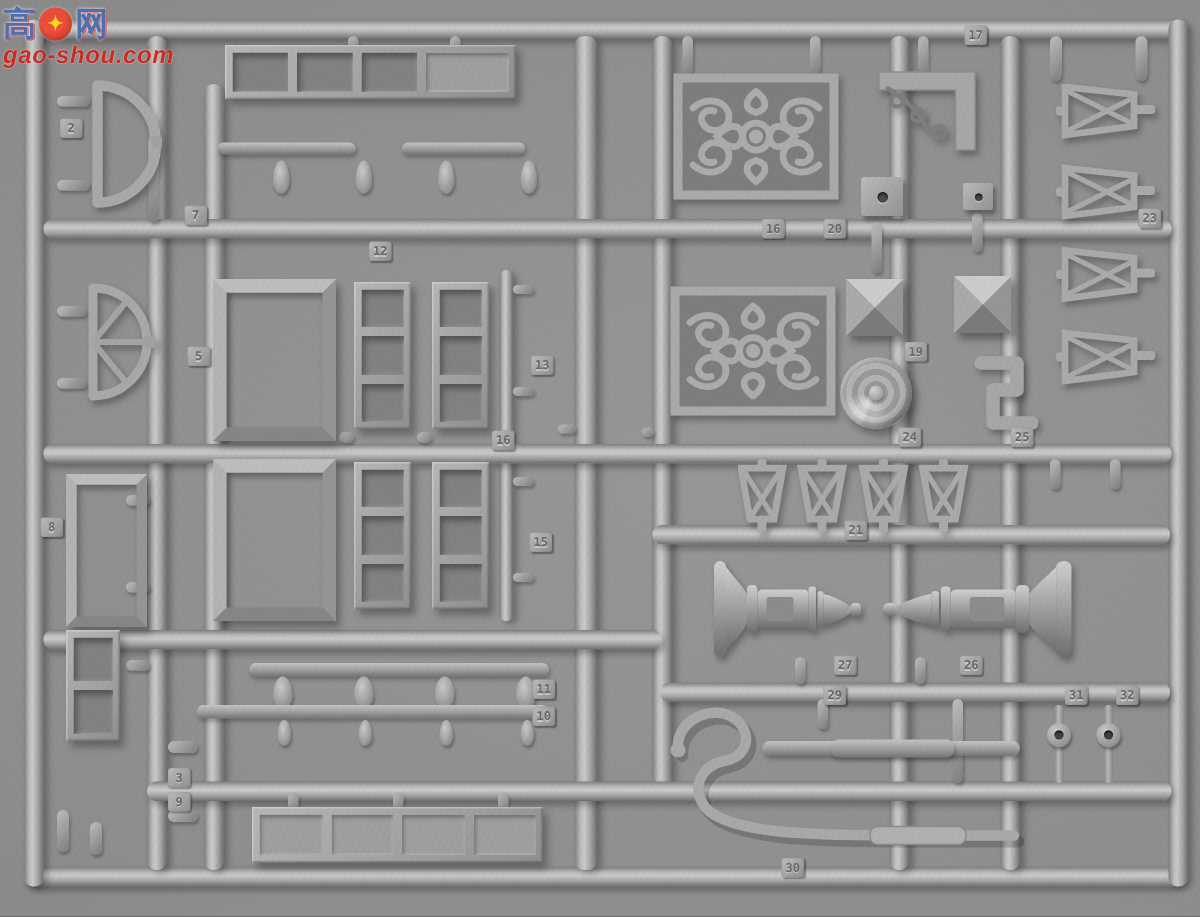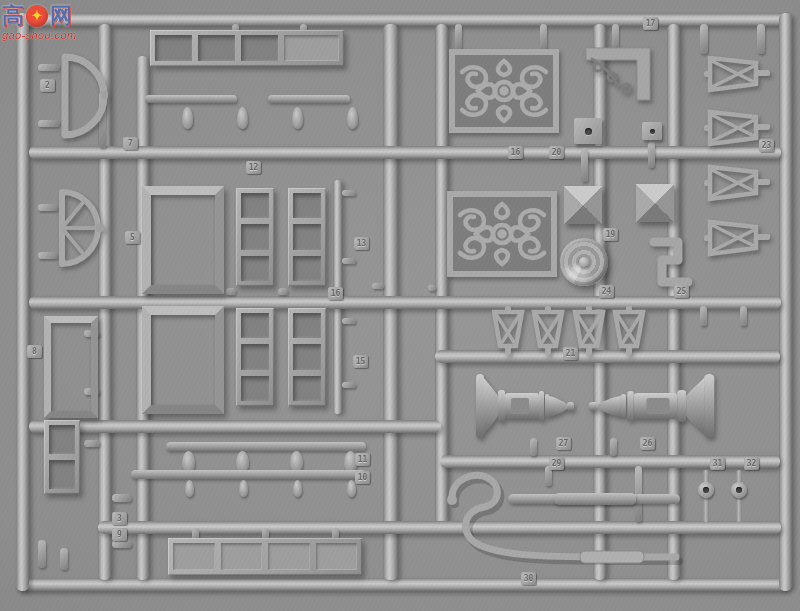--- a/index.html
+++ b/index.html
@@ -69,21 +69,21 @@
     box-shadow:1px 1px 1px rgba(0,0,0,.35), inset 0 0 1px rgba(0,0,0,.25);}
   
   .wm{position:absolute;left:2px;top:4px;z-index:50;opacity:.95;}
   .wm-row{display:flex;align-items:center;gap:2px;}
   .wm-char{color:#4d6cb0;font-weight:bold;font-size:22px;line-height:24px;
     text-shadow:0 0 2px #fff, 1px 1px 0 #c9281e;}
   .wm-gear{width:22px;height:22px;border-radius:50%;text-align:center;
     background:radial-gradient(circle at 40% 35%,#ef4a36 45%,#b0241a);
     color:#ffd91c;font-size:13px;line-height:22px;font-weight:bold;
     box-shadow:0 0 2px rgba(255,255,255,.6);}
-  .wm-url{color:#c9281e;font-weight:normal;font-style:italic;font-size:11px;letter-spacing:.4px;
+  .wm-url{color:#c9281e;font-weight:bold;font-style:italic;font-size:16px;letter-spacing:.4px;
     text-shadow:0 0 1px #fff;margin-top:1px;}
 </style>
 </head>
 <body>
 
 <div id="photo">
 
   <div class="wm">
     <div class="wm-row">
       <span class="wm-char">高</span>

